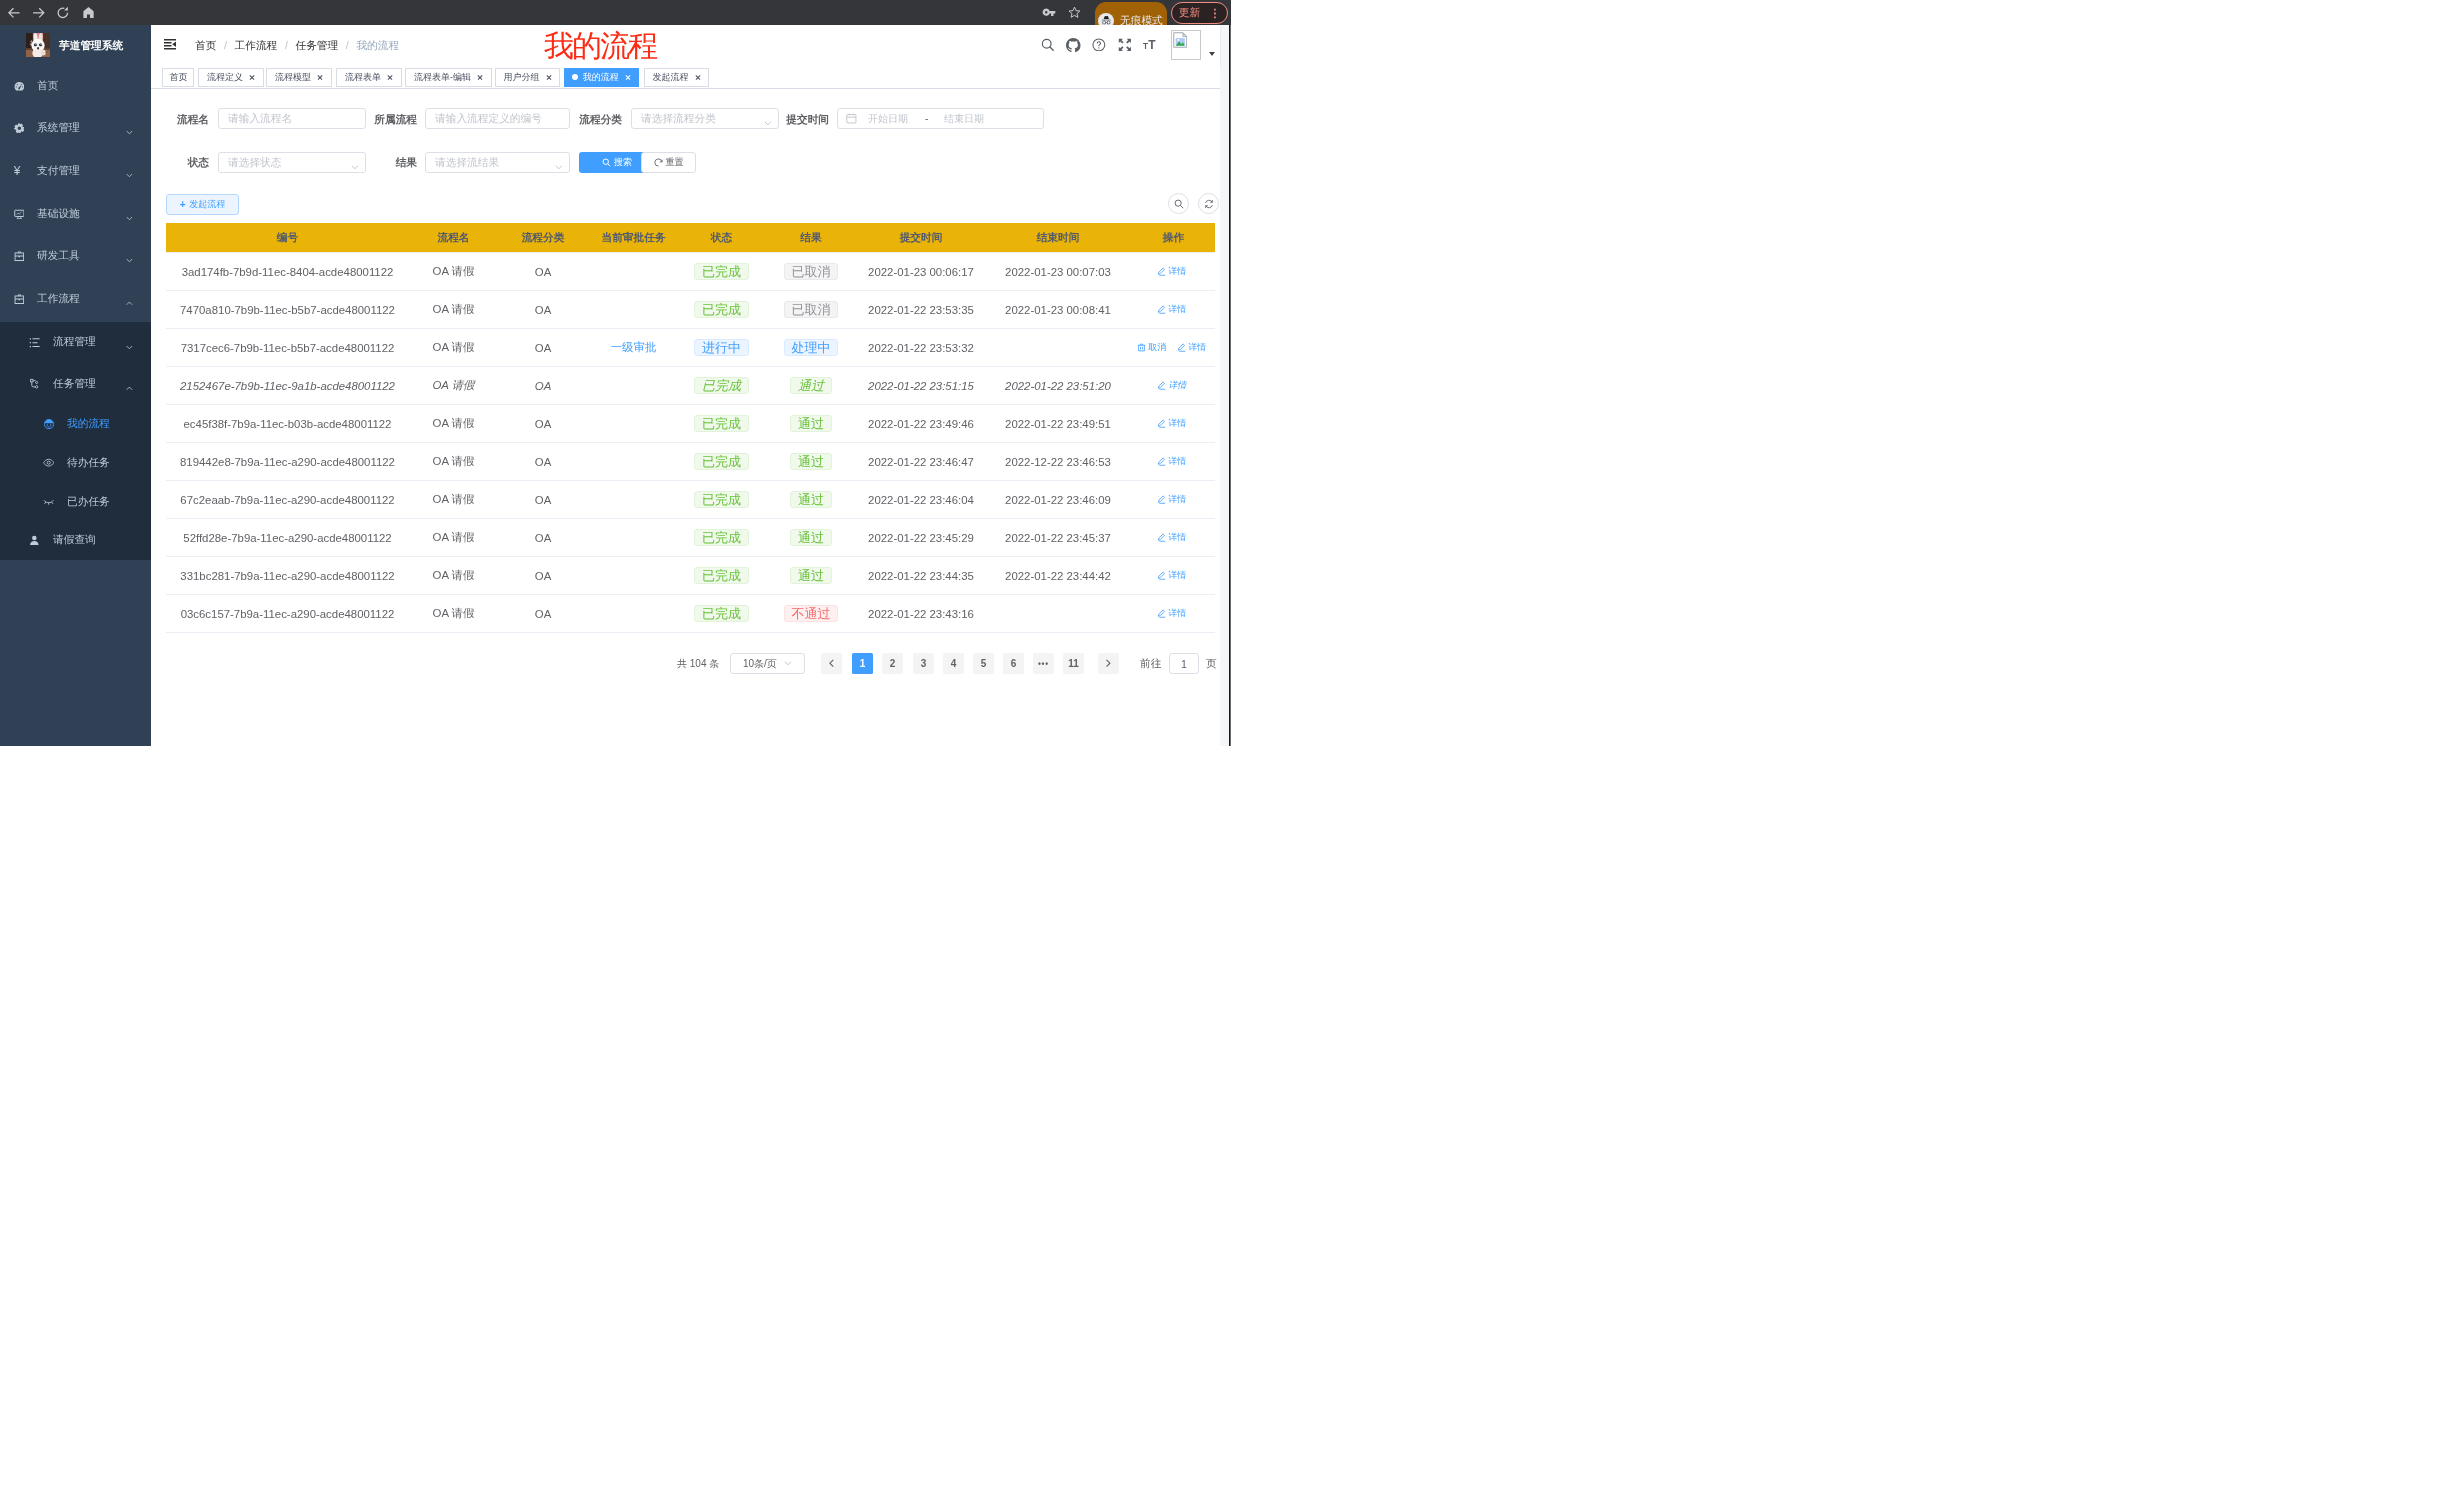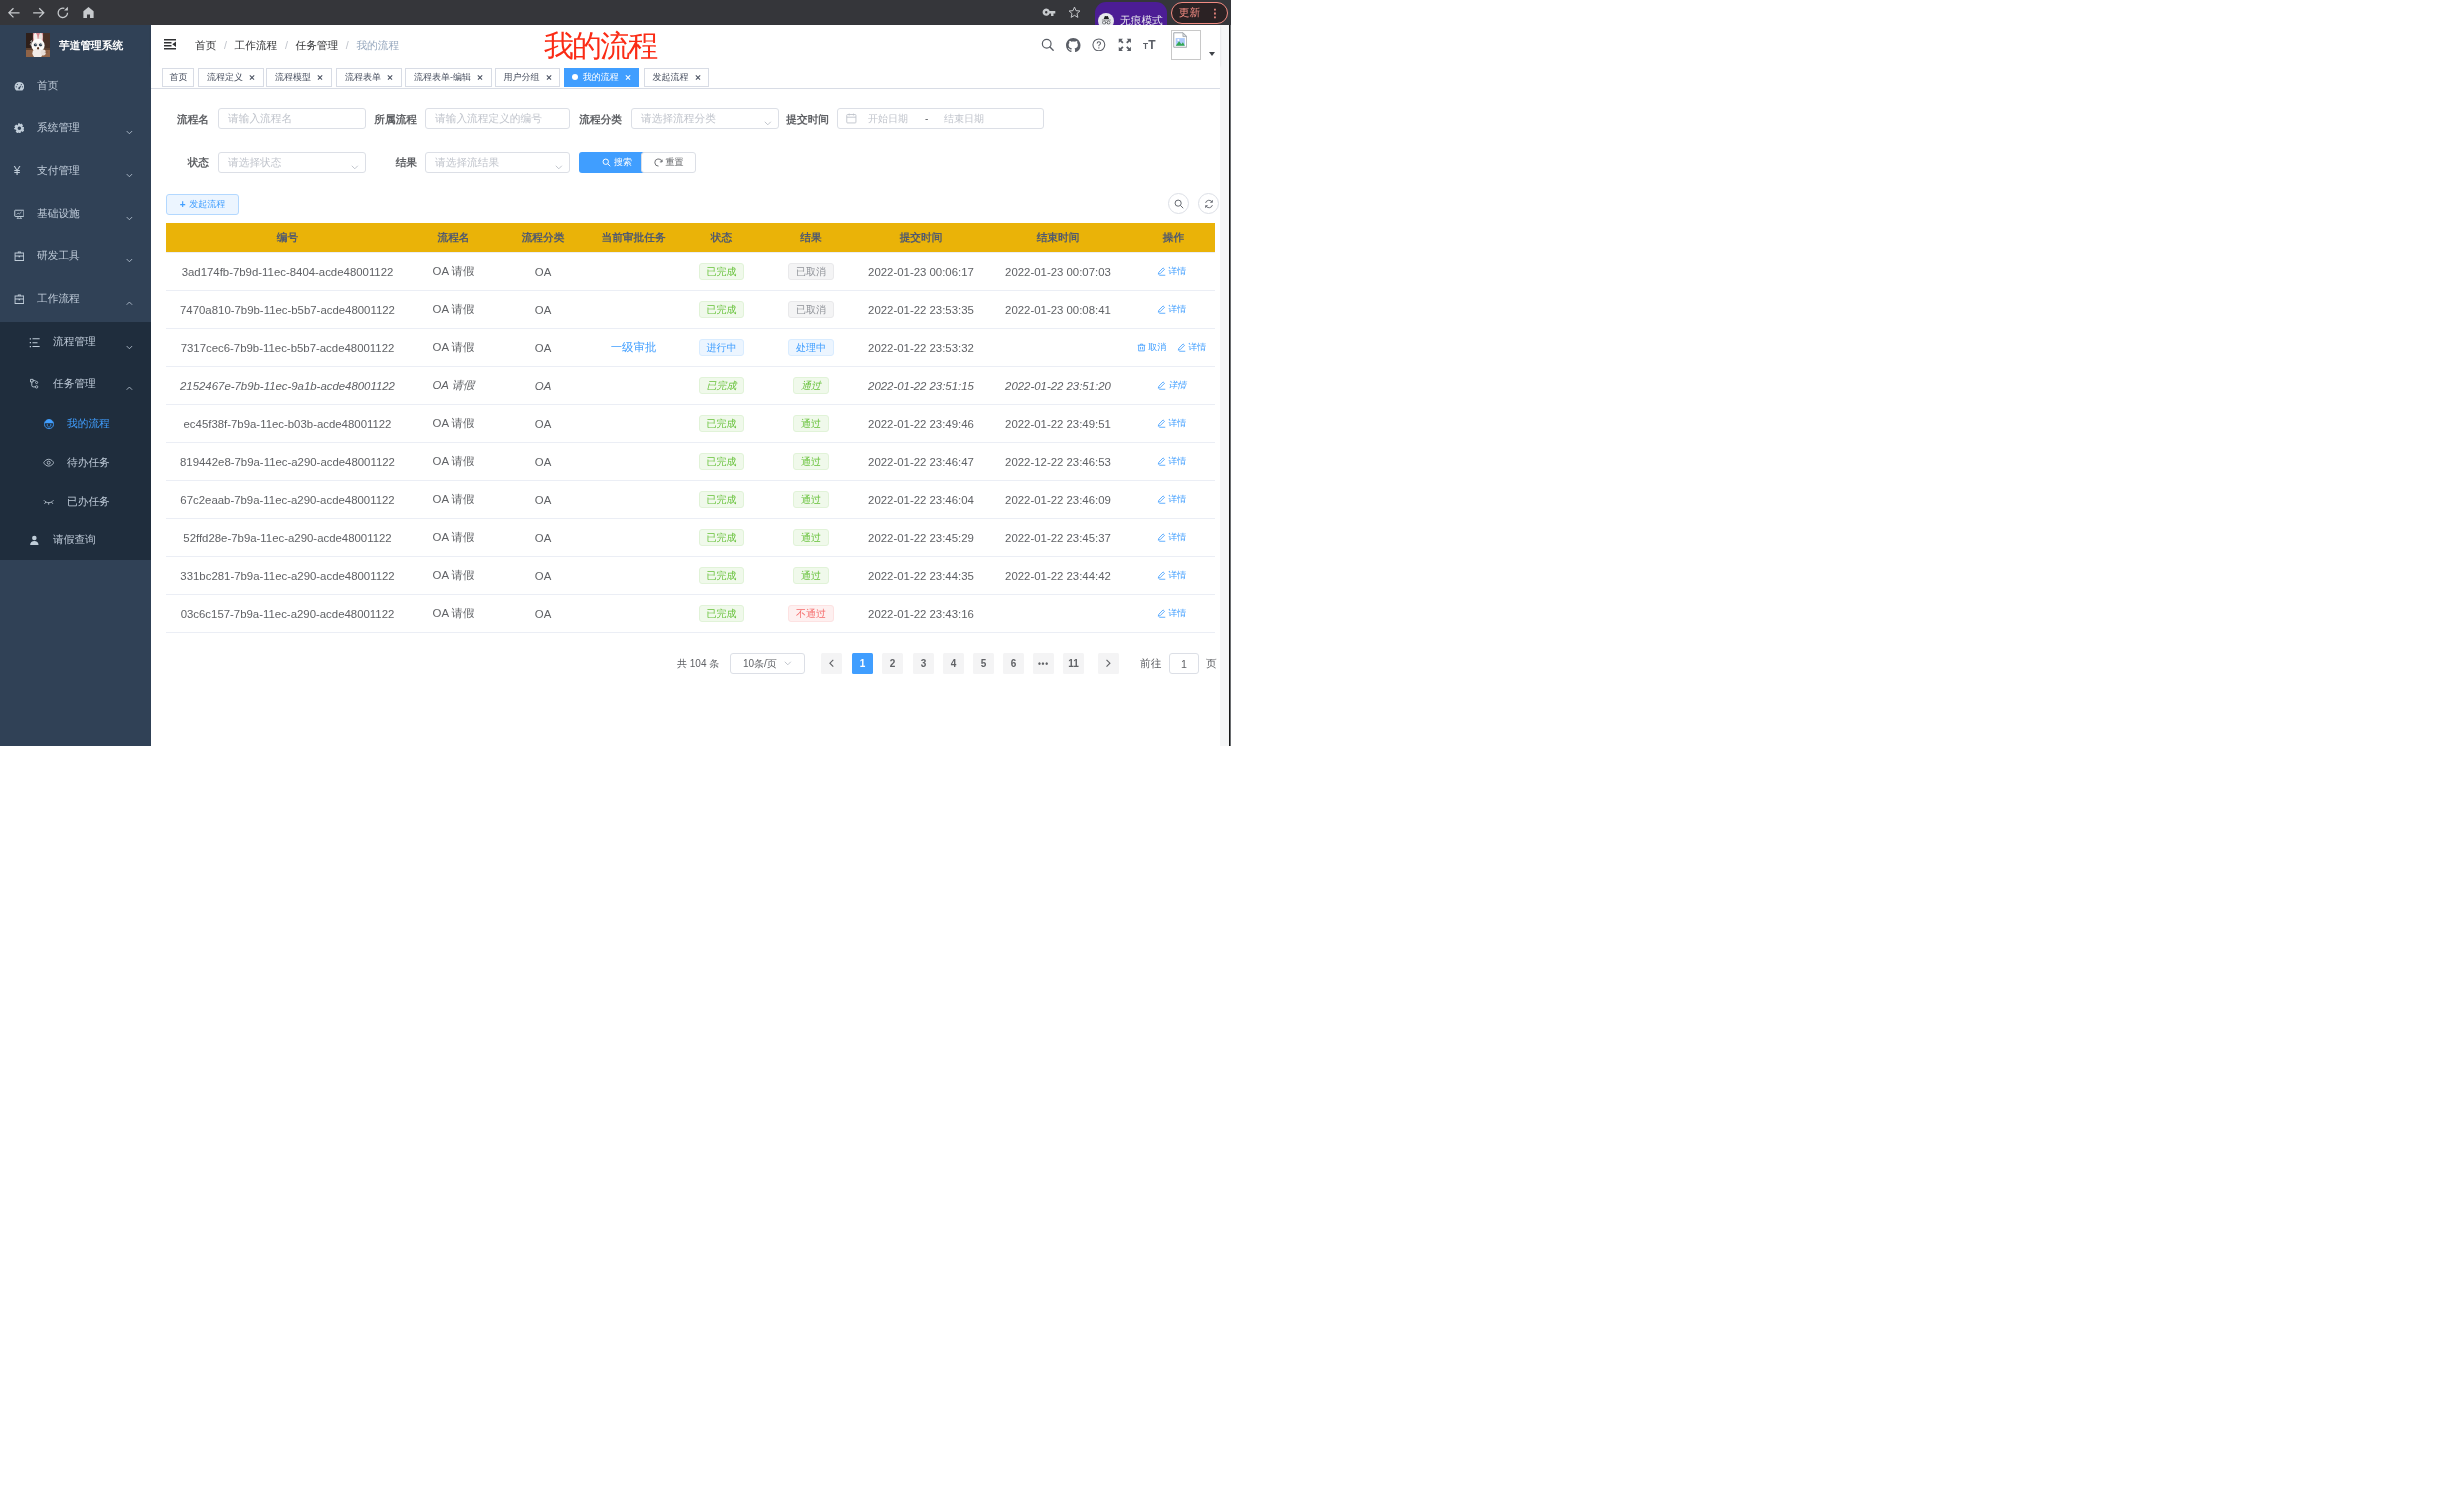--- a/index.html
+++ b/index.html
@@ -9,21 +9,21 @@
 
 #chrome { position:absolute; left:0; top:0; width:1231px; height:25px; background:#35363a; }
 #chrome svg { display:block; }
 .chrome-ic { position:absolute; top:0; height:25px; display:flex; align-items:center; justify-content:center; }
 #urlpill { position:absolute; left:107px; top:2.3px; width:979px; height:20.5px; border-radius:10.3px; background:#202124; display:flex; align-items:center; }
 #urlpill .warn { margin-left:8.4px; }
 #urlpill .nsec { color:#ced2d6; font-size:10.3px; margin-left:6.8px; }
 #urlpill .vsep { width:0.8px; height:10.7px; background:#5b5e62; margin:0 6.8px 0 7.6px; }
 #urlpill .url { font-size:10.7px; color:#e8eaed; letter-spacing:0.2px; }
 #urlpill .url .path { color:#9aa0a6; letter-spacing:0.3px; }
-#incog { position:absolute; left:1095px; top:1.5px; width:72px; height:38px; background:#4c1d95; border-radius:11px; display:flex; align-items:center; }
+#incog { position:absolute; left:1095px; top:1.5px; width:72px; height:38px; background:#a16207; border-radius:11px; display:flex; align-items:center; }
 #incog .cir { width:16px; height:16px; border-radius:50%; background:#e8eaed; margin-left:3px; display:flex; align-items:center; justify-content:center; }
 #incog .txt { color:#e8eaed; font-size:10.7px; margin-left:6px; }
 #upd { position:absolute; left:1171px; top:1.5px; width:57px; height:22px; border:1.5px solid #f28b82; border-radius:11px; display:flex; align-items:center; background:#2b2224; }
 #upd .txt { color:#f28b82; font-size:10.7px; margin-left:6.8px; }
 #upd .dots { color:#f28b82; font-size:11.4px; font-weight:bold; margin-left:9px; }
 
 #sbtrack { position:absolute; left:1219px; top:25px; width:10px; height:721px; background:#f5f6f7; }
 #winline { position:absolute; left:1229px; top:25px; width:1.1px; height:721px; background:#161718; }
 #winedge { position:absolute; left:1230px; top:25px; width:1px; height:721px; background:#6a6d70; }
 
@@ -68,21 +68,21 @@
 .flabel { position:absolute; font-size:10.7px; font-weight:bold; color:#606266; text-align:right; }
 .finput { position:absolute; height:21px; border:0.8px solid #dcdfe6; border-radius:3px; background:#fff; display:flex; align-items:center; font-size:10.7px; color:#c0c4cc; }
 .finput .ph { margin-left:9px; }
 .finput .car { position:absolute; right:7.6px; top:7.6px; width:6px; height:6px; }
 .btn { position:absolute; height:21px; border-radius:3px; font-size:9px; display:flex; align-items:center; justify-content:center; }
 
 #thead { position:absolute; left:15px; top:198px; width:1049px; height:30px; background:#eab308; border-bottom:0.8px solid #ebeef5; }
 #thead .hc { position:absolute; top:0; height:30px; display:flex; align-items:center; justify-content:center; font-size:10.7px; font-weight:bold; color:#515a6e; }
 .trow { position:absolute; left:15px; width:1049px; height:38px; border-bottom:0.8px solid #ebeef5; }
 .trow .c { position:absolute; top:0; height:37px; display:flex; align-items:center; justify-content:center; font-size:11.4px; color:#606266; }
-.eltag { height:16.7px; padding:0 6.8px; border-radius:3px; font-size:10px; display:flex; align-items:center; border:0.8px solid; }
+.eltag { height:16.7px; padding:0 6.8px; border-radius:3px; font-size:13px; display:flex; align-items:center; border:0.8px solid; }
 .tag-g { color:#67c23a; background:#f0f9eb; border-color:#e1f3d8; }
 .tag-i { color:#909399; background:#f4f4f5; border-color:#e9e9eb; }
 .tag-b { color:#409eff; background:#ecf5ff; border-color:#d9ecff; }
 .tag-r { color:#f56c6c; background:#fef0f0; border-color:#fde2e2; }
 .oplink { color:#409eff; font-size:9px; display:flex; align-items:center; }
 .oplink svg { margin-right:2.3px; }
 
 #pager { position:absolute; left:0; top:628px; width:1074px; height:21px; font-size:10px; color:#606266; }
 .pg { position:absolute; top:0; height:21px; display:flex; align-items:center; justify-content:center; }
 .pbtn { width:21px; border-radius:1.5px; background:#f4f4f5; color:#606266; font-weight:bold; font-size:10px; }

